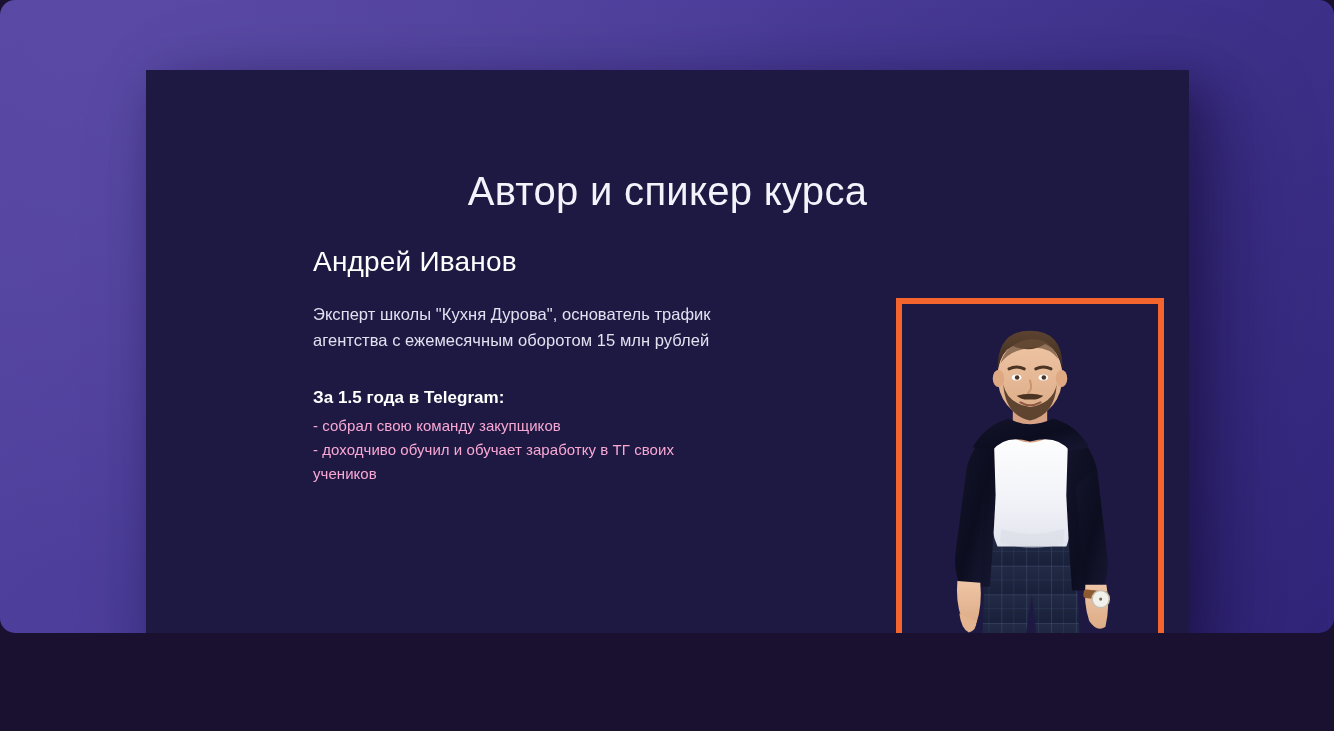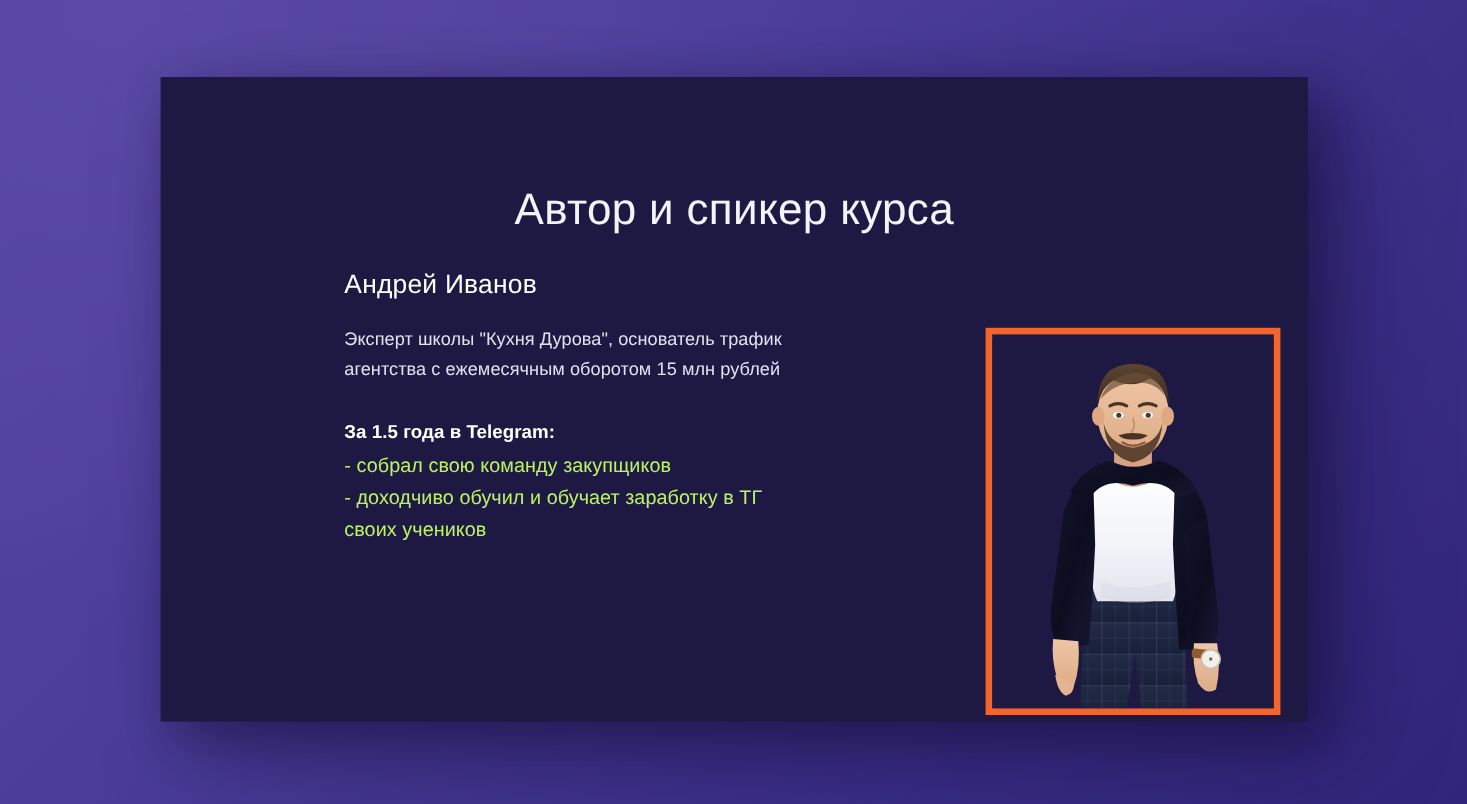--- a/index.html
+++ b/index.html
@@ -11,25 +11,26 @@
     width: 1334px;
     height: 731px;
     overflow: hidden;
     font-family: "Liberation Sans", "DejaVu Sans", sans-serif;
   }
 
   
   .stage {
     position: relative;
     width: 1334px;
-    height: 731px;
+    height: 633px;
     background:
       radial-gradient(ellipse 1100px 900px at 8% 2%, #5a4aa6 0%, rgba(90,74,166,0) 62%),
       linear-gradient(135deg, #5546a2 0%, #4b3d99 38%, #3d3089 66%, #31257a 100%);
     overflow: hidden;
+    border-radius: 15px;
   }
 
   
   .slide-card {
     position: absolute;
     left: 146px;
     top: 70px;
     width: 1043px;
     height: 586px;
     background: #1e1942;
@@ -55,21 +56,21 @@
   
   .text-col {
     position: absolute;
     left: 167px;
     top: 175px;
     width: 425px;
   }
 
   .person-name {
     color: #ffffff;
-    font-size: 24px;
+    font-size: 28px;
     font-weight: 400;
     letter-spacing: 0.2px;
     line-height: 1.2;
     margin: 0 0 22px 0;
   }
 
   .bio-paragraph {
     color: #e3e0f1;
     font-size: 16.5px;
     font-weight: 400;
@@ -81,22 +82,22 @@
   .achievements-heading {
     color: #ffffff;
     font-size: 17px;
     font-weight: 700;
     line-height: 1.62;
     margin: 0 0 2px 0;
     letter-spacing: 0.05px;
   }
 
   .achievement-item {
-    color: #bef264;
-    font-size: 18px;
+    color: #f9a8d4;
+    font-size: 15px;
     font-weight: 400;
     line-height: 1.62;
     margin: 0;
     letter-spacing: 0.05px;
   }
 
   
   .photo-frame {
     position: absolute;
     left: 750px;

